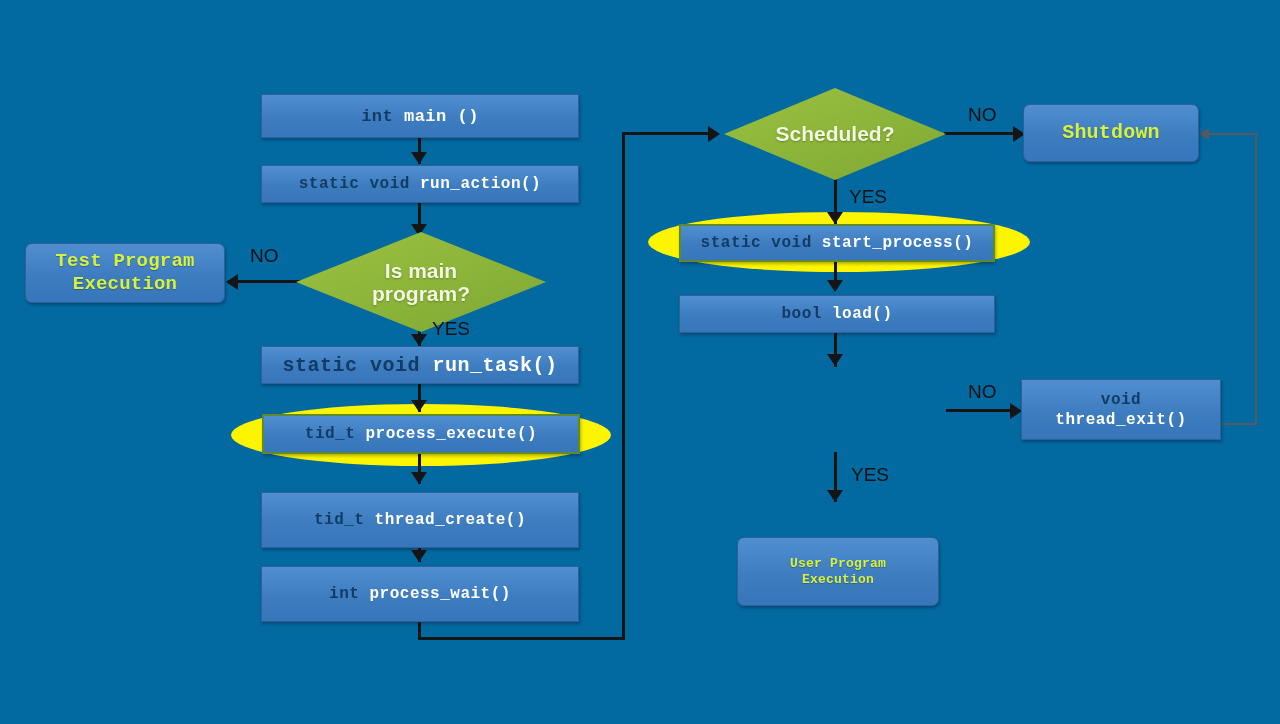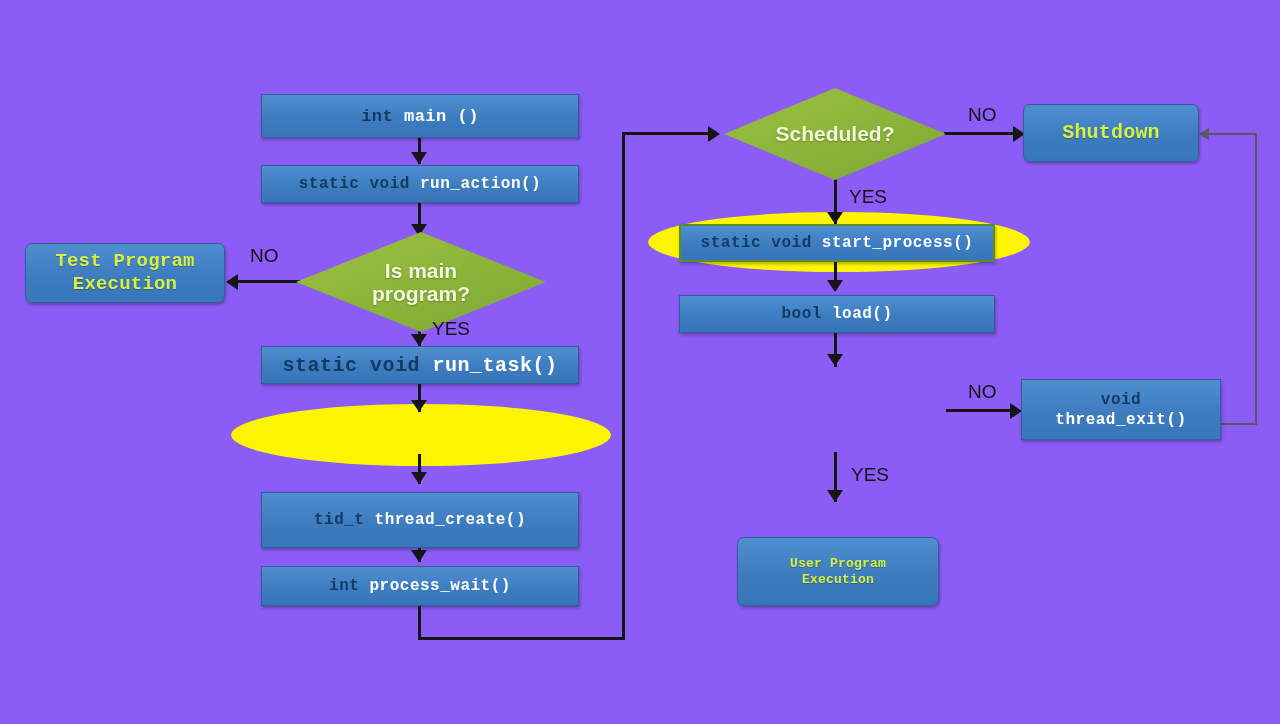--- a/index.html
+++ b/index.html
@@ -8,21 +8,21 @@
     padding: 0;
     background: #ffffff;
   }
   body {
     font-family: "Liberation Sans", sans-serif;
   }
   #canvas {
     position: relative;
     width: 1280px;
     height: 724px;
-    background: #8b5cf6;
+    background: #0369a1;
     overflow: hidden;
   }
   
   .highlight {
     position: absolute;
     background: #FDF500;
     border-radius: 50%;
     z-index: 1;
   }
   
@@ -185,33 +185,39 @@
 
   <div class="node-box" style="left:261px; top:346px; width:318px; height:38px; font-size:20px;">
     <span>
       <span class="kw">static void</span>
       <span class="fn">run_task()</span>
     </span>
   </div>
   <div class="conn v" style="left:418px; top:384px; height:28px;"></div>
   <div class="arrow down" style="left:411px; top:400px;"></div>
 
+  <div class="node-box" style="left:262px; top:414px; width:318px; height:40px; font-size:16px; border:2px solid #5e8a2a;">
+    <span>
+      <span class="kw">tid_t</span>
+      <span class="fn">process_execute()</span>
+    </span>
+  </div>
   <div class="conn v" style="left:418px; top:454px; height:30px;"></div>
   <div class="arrow down" style="left:411px; top:472px;"></div>
 
   <div class="node-box" style="left:261px; top:492px; width:318px; height:56px; font-size:16px;">
     <span>
       <span class="kw">tid_t</span>
       <span class="fn">thread_create()</span>
     </span>
   </div>
   <div class="conn v" style="left:418px; top:532px; height:30px;"></div>
   <div class="arrow down" style="left:411px; top:550px;"></div>
 
-  <div class="node-box" style="left:261px; top:566px; width:318px; height:40px; font-size:16px;text-align:right;">
+  <div class="node-box" style="left:261px; top:566px; width:318px; height:56px; font-size:16px;text-align:right;">
     <span>
       <span class="kw">int</span>
       <span class="fn">process_wait()</span>
     </span>
   </div>
 
   <div class="conn v" style="left:418px; top:606px; height:34px;"></div>
   <div class="conn h" style="left:418px; top:637px; width:207px;"></div>
   <div class="conn v" style="left:622px; top:132px; height:508px;"></div>
   <div class="conn h" style="left:622px; top:132px; width:92px;"></div>

